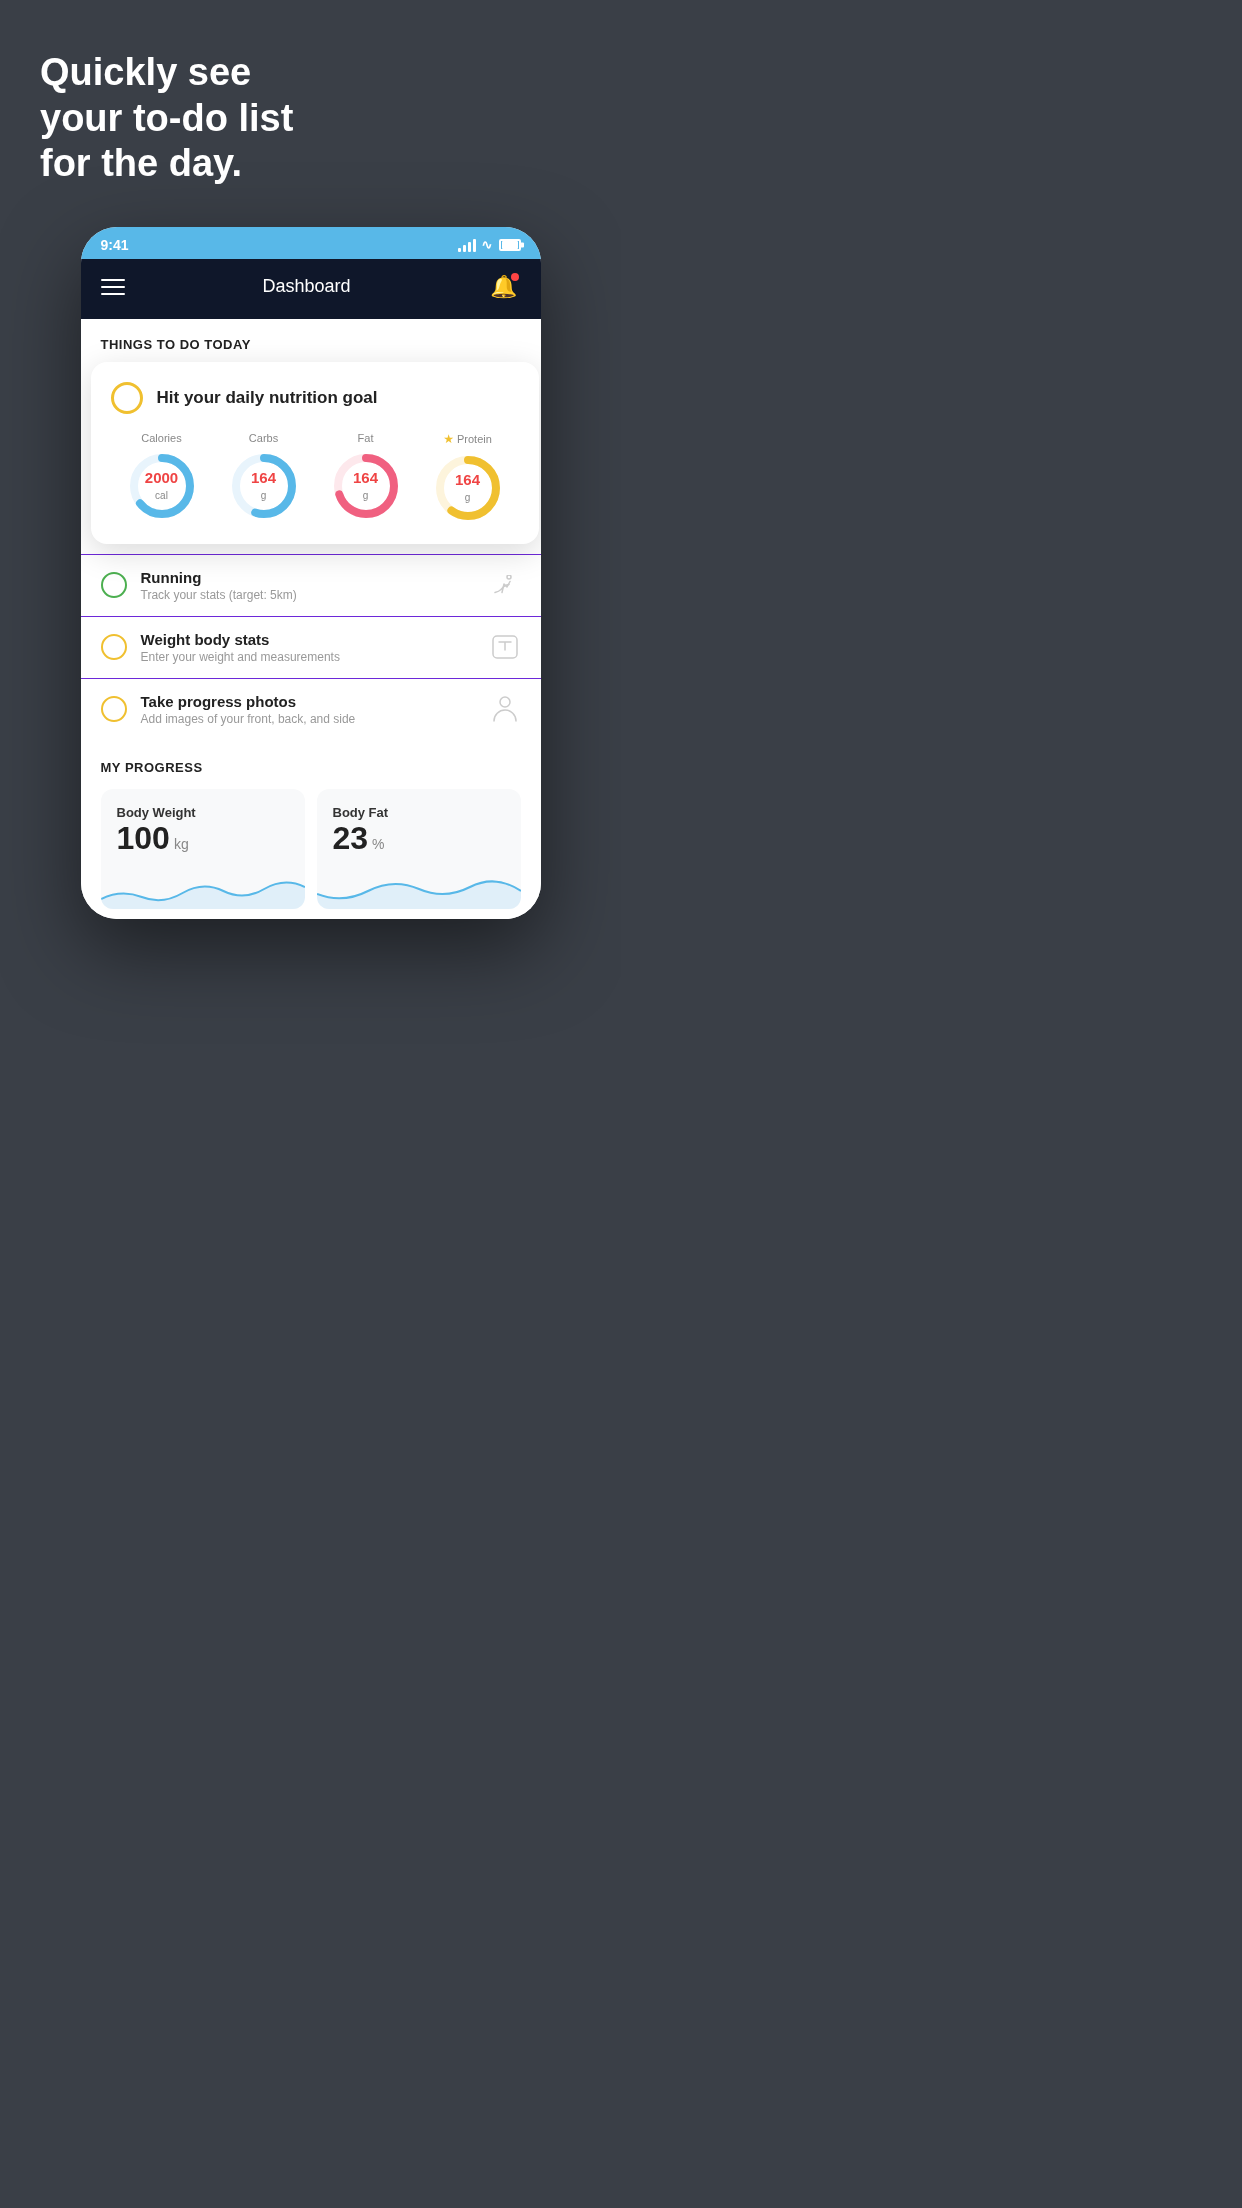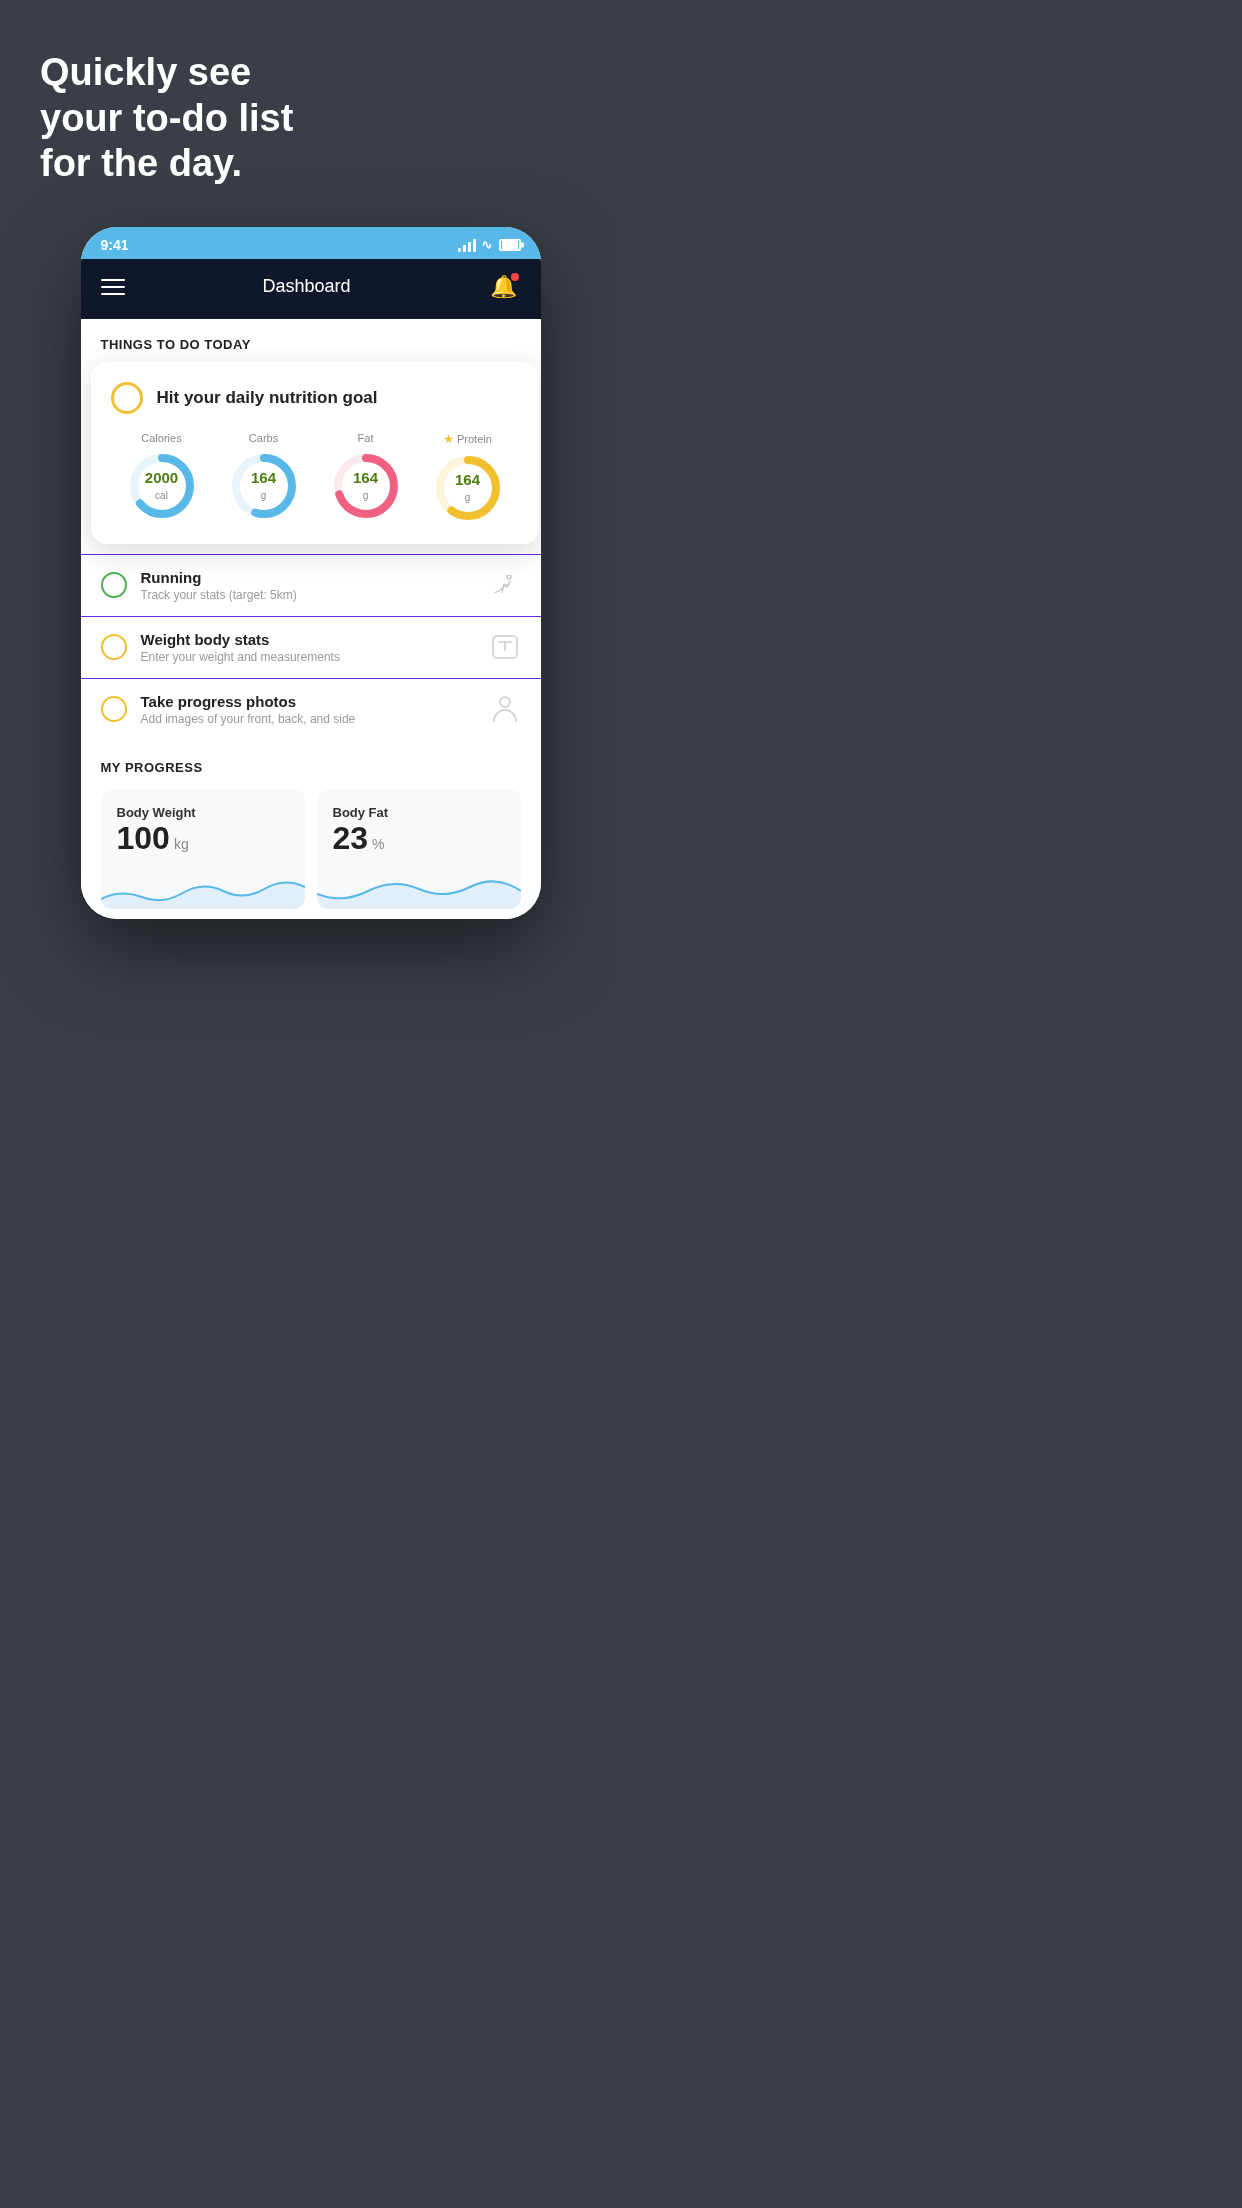--- a/index.html
+++ b/index.html
@@ -225,21 +225,21 @@
     .donut-text {
       position: absolute;
       top: 50%;
       left: 50%;
       transform: translate(-50%, -50%);
       text-align: center;
     }
     .donut-value {
       font-size: 15px;
       font-weight: 700;
-      color: #4d7c0f;
+      color: #ef4444;
       display: block;
       line-height: 1;
     }
     .donut-unit {
       font-size: 10px;
       color: #888;
     }
 
     
     .todo-item {

